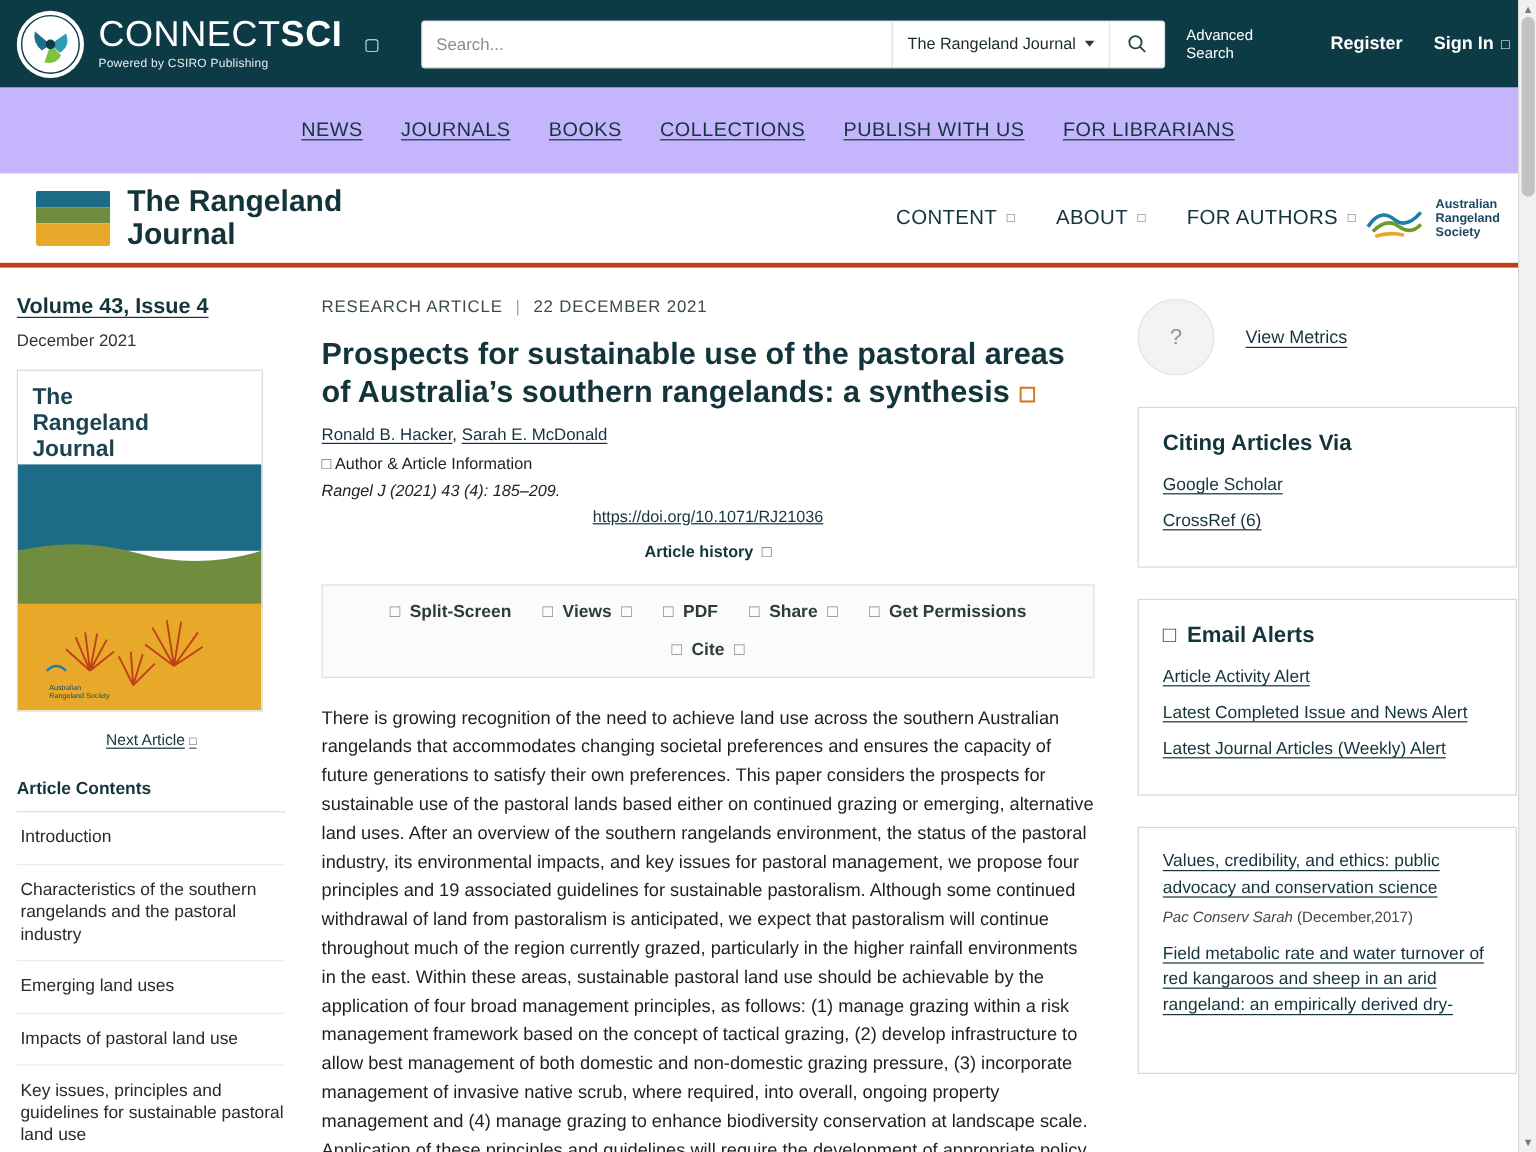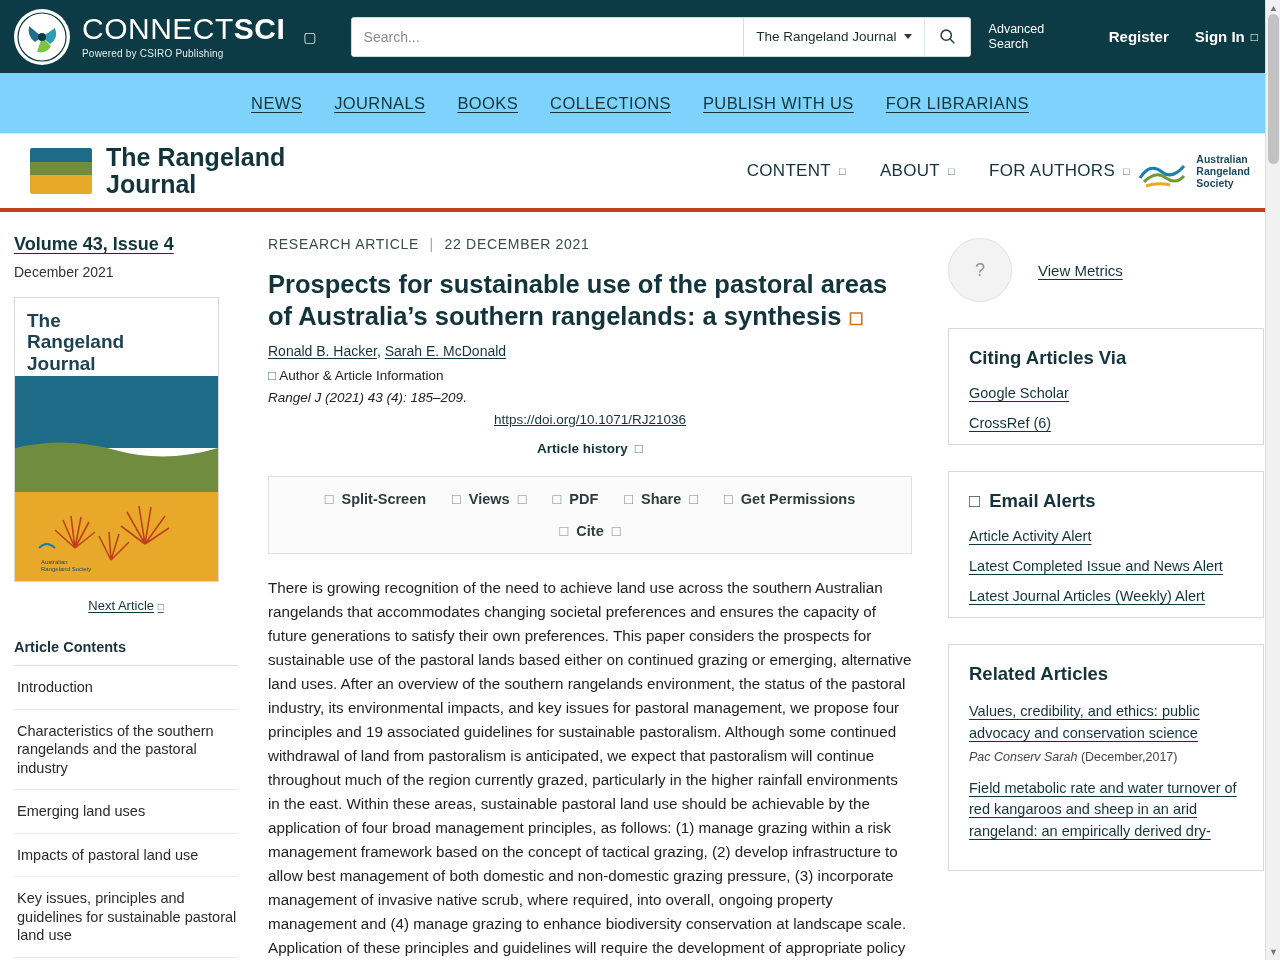--- a/index.html
+++ b/index.html
@@ -83,22 +83,22 @@
     font-size: 12.5px; line-height: 15px;
     color: #ffffff;
     width: 62px;
   }
   .top-right { margin-left: auto; display: flex; align-items: center; gap: 26px; padding-right: 8px; }
   .top-link { font-size: 15px; color: #fff; font-weight: 600; }
   .signin { display: flex; align-items: center; gap: 6px; }
 
   
   .mainnav {
-    height: 61px;
-    background: #7dd3fc;
+    height: 72px;
+    background: #c4b5fd;
     display: flex; align-items: center; justify-content: center;
     gap: 32px;
     border-bottom: 1px solid #e4e4e4;
   }
   .mainnav a {
     font-size: 16.5px;
     letter-spacing: .4px;
     color: #14343c;
     text-decoration: underline;
     text-underline-offset: 3px;
@@ -219,21 +219,21 @@
   .metric-circle {
     width: 64px; height: 64px; border-radius: 50%;
     background: #f3f3f3; border: 1px solid #e2e2e2;
     display: flex; align-items: center; justify-content: center;
     color: #8e8e8e; font-size: 18px;
   }
   .view-metrics { font-size: 15px; color: #14343c; text-decoration: underline; text-underline-offset: 3px; }
   .card {
     border: 1px solid #d8d8d8;
     background: #fff;
-    padding: 18px 20px 13px 20px;
+    padding: 18px 20px 30px 20px;
     margin-bottom: 26px;
   }
   .card h3 { margin: 0 0 16px 0; font-size: 18.5px; color: #14343c; font-weight: 700; display: flex; align-items: center; gap: 9px; }
   .card a.link { display: block; font-size: 14.5px; color: #14343c; text-decoration: underline; text-underline-offset: 3px; margin-bottom: 14px; }
   .card a.link:last-child { margin-bottom: 0; }
   .rel-item { margin-bottom: 14px; }
   .rel-title { font-size: 14.5px; color: #14343c; text-decoration: underline; text-underline-offset: 3px; line-height: 1.5; }
   .rel-src { font-size: 12.5px; color: #444; margin-top: 5px; }
   .rel-src i { font-style: italic; }
 
@@ -478,21 +478,20 @@
       <h3>
         <span style="font-weight:400;color:#3c4c4c;">□</span>
         <span>Email Alerts</span>
       </h3>
       <a class="link" href="#">Article Activity Alert</a>
       <a class="link" href="#">Latest Completed Issue and News Alert</a>
       <a class="link" href="#">Latest Journal Articles (Weekly) Alert</a>
     </div>
 
     <div class="card">
-      <h3>Related Articles</h3>
       <div class="rel-item">
         <a class="rel-title" href="#">Values, credibility, and ethics: public advocacy and conservation science</a>
         <div class="rel-src">
           <i>Pac Conserv Sarah</i>
           <span>(December,2017)</span>
         </div>
       </div>
       <div class="rel-item">
         <a class="rel-title" href="#">Field metabolic rate and water turnover of red kangaroos and sheep in an arid rangeland: an empirically derived dry-</a>
       </div>

